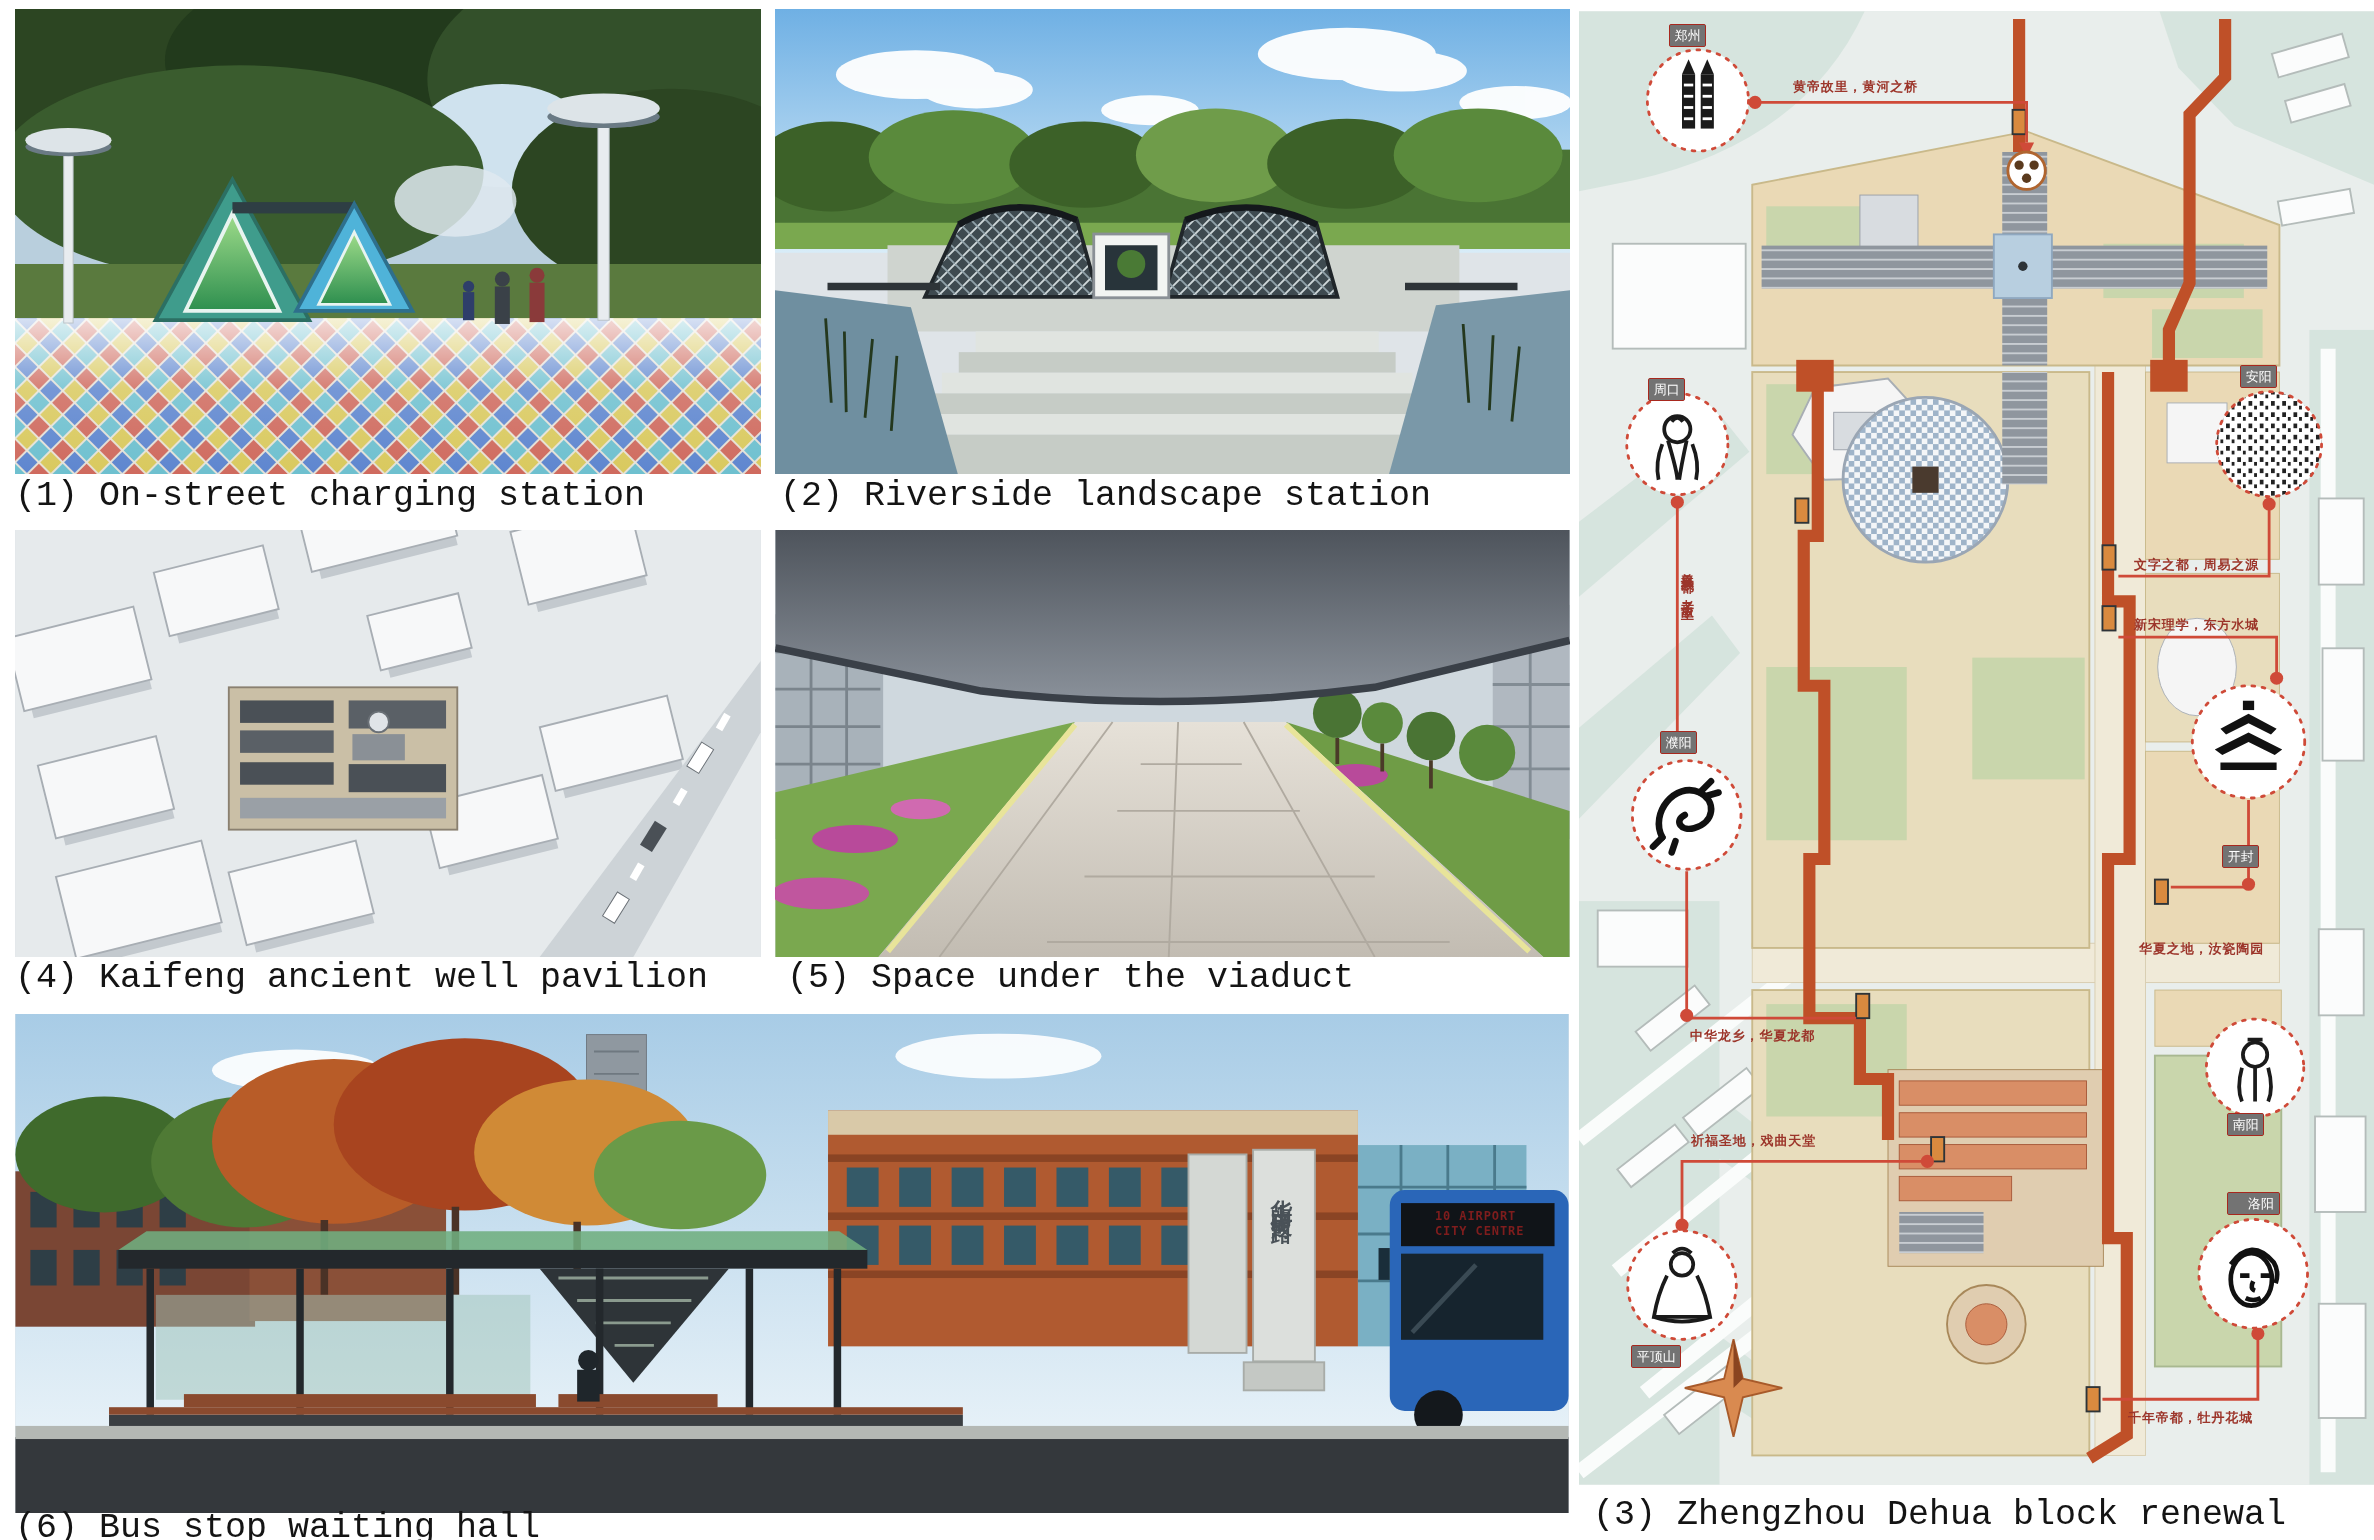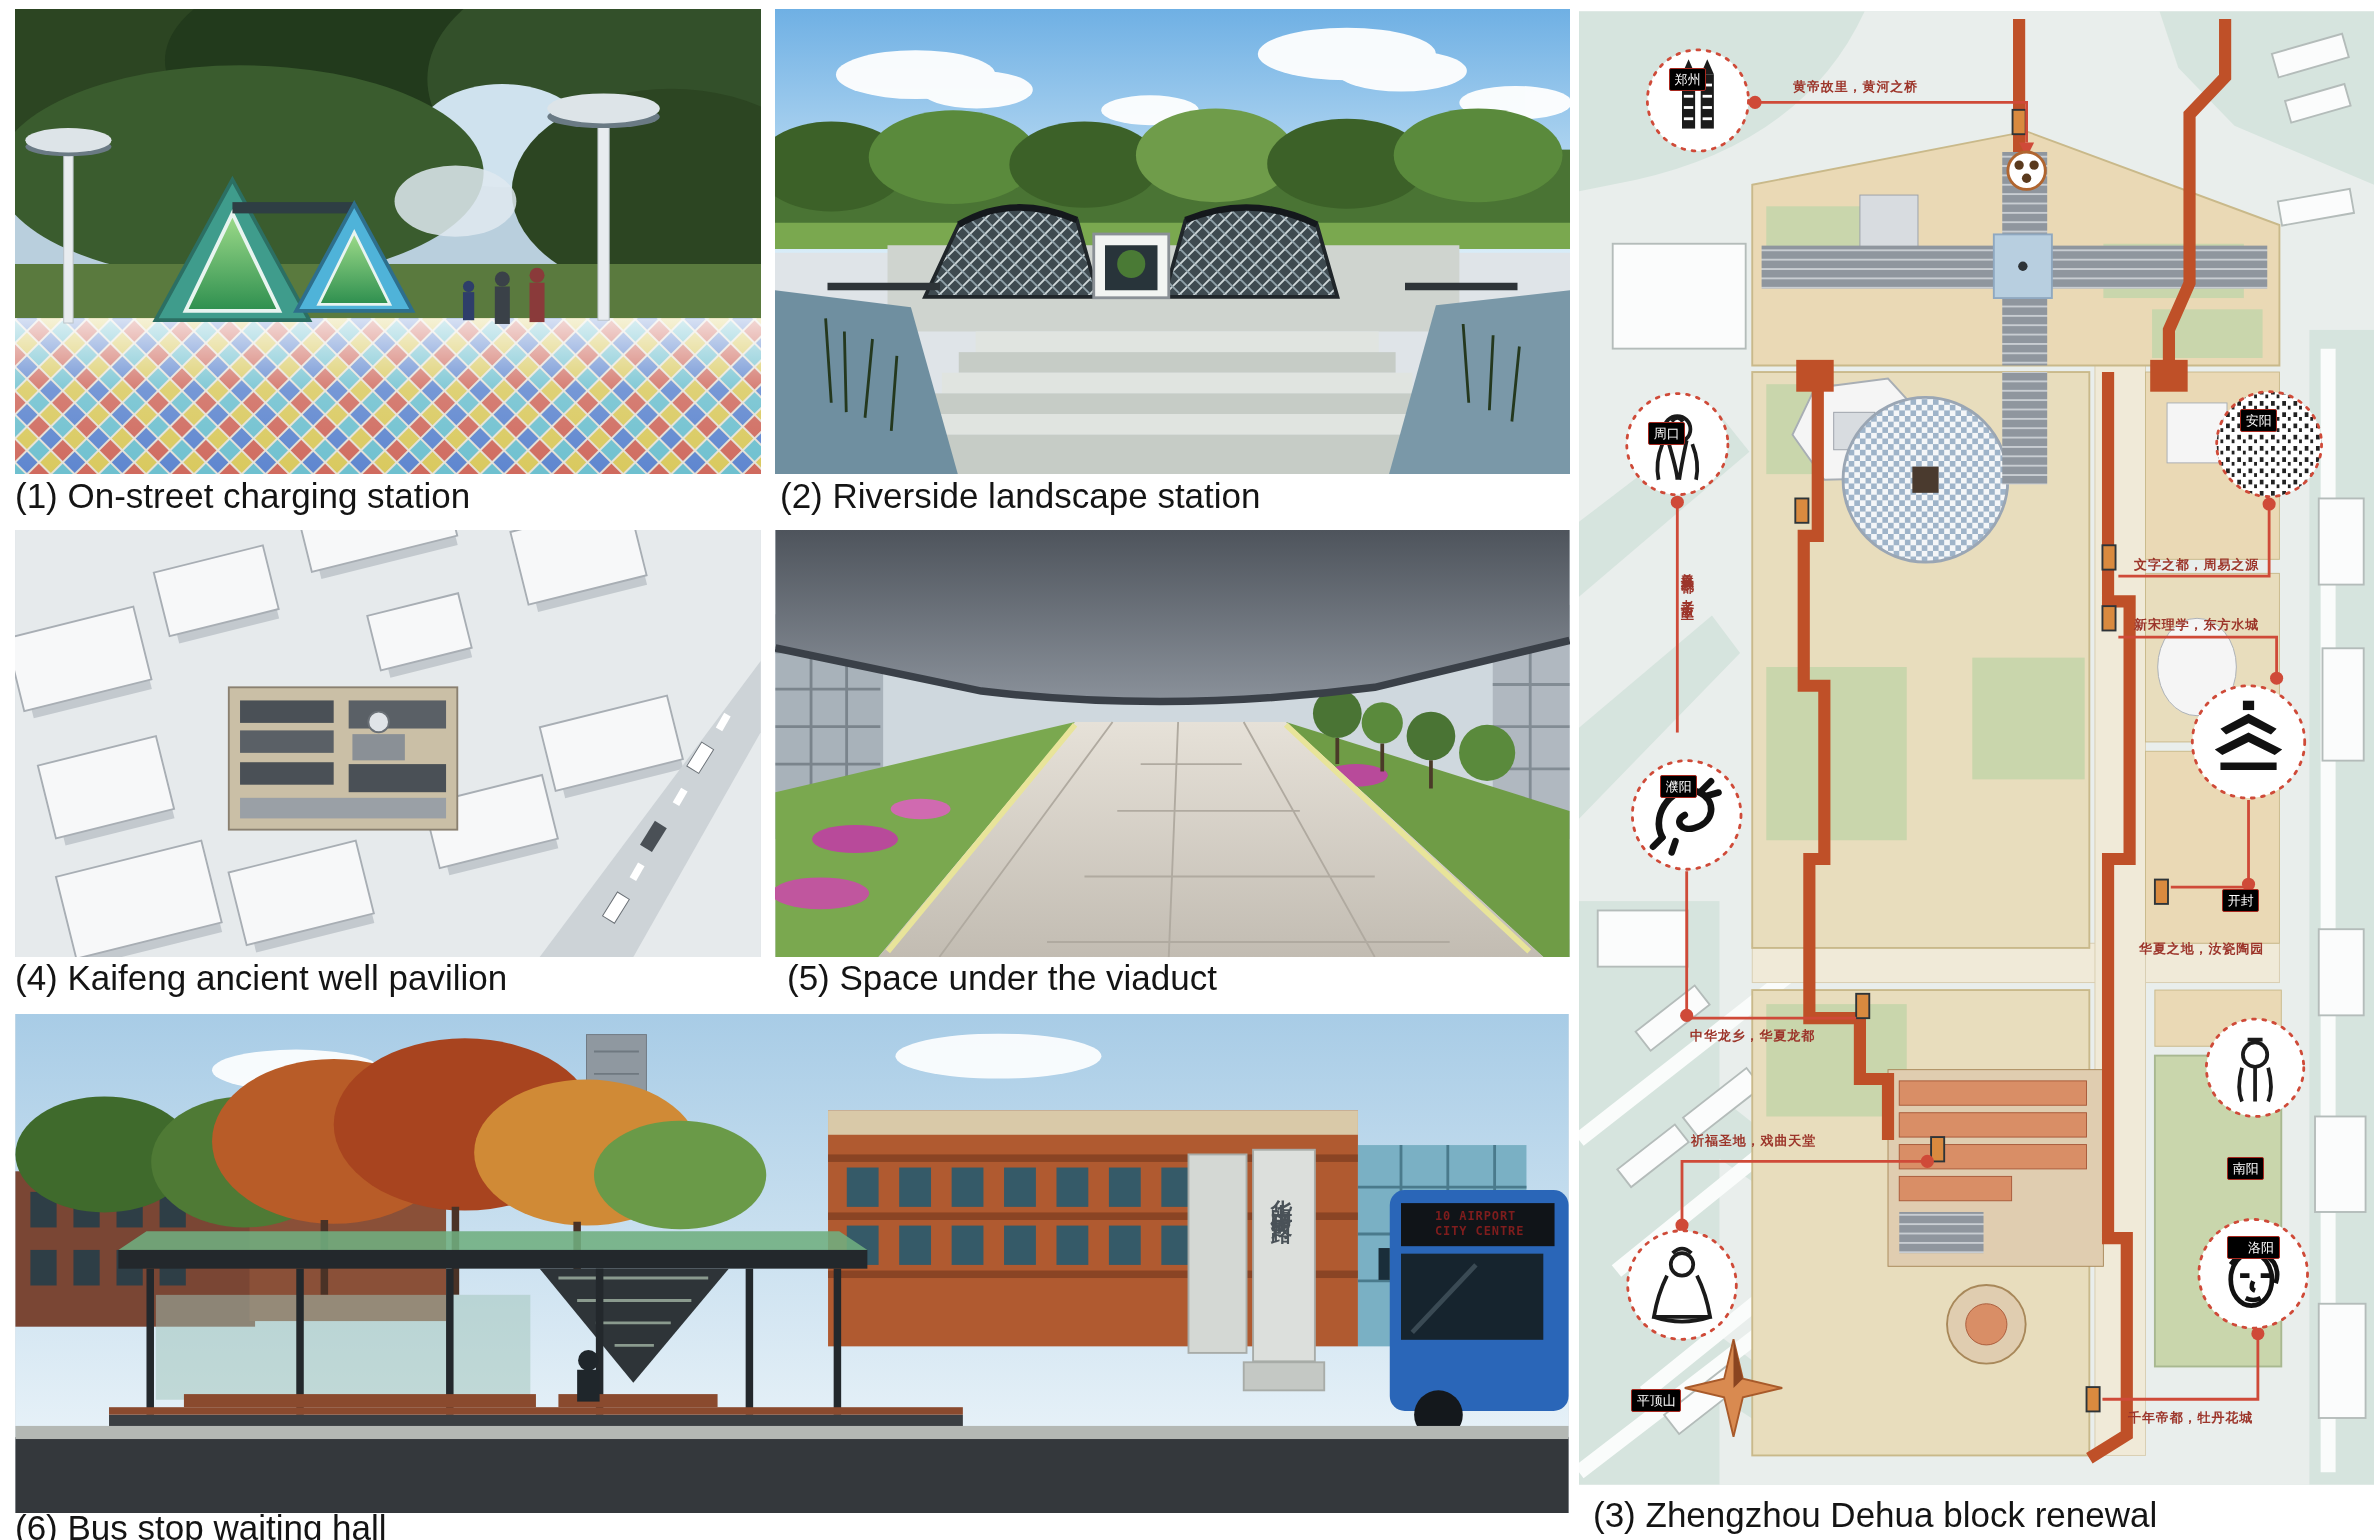--- a/index.html
+++ b/index.html
@@ -1,25 +1,25 @@
 <!DOCTYPE html>
 <html style="font-size:15px"><head>
 <meta charset="utf-8">
 <style>
   html,body{margin:0;padding:0;background:#ffffff;}
   .figure{position:relative;width:2374px;height:1540px;background:#ffffff;
           font-family:"Liberation Sans", sans-serif;overflow:hidden;}
   .panel{position:absolute;overflow:hidden;background:#dfe4e8;}
   .panel svg{display:block;width:100%;height:100%;}
   .caption{position:absolute;font-size:35px;color:#141414;white-space:nowrap;
-           font-family:Liberation Sans, sans-serif;}
+           font-family:Liberation Mono, monospace;}
   
   .map-overlay{position:absolute;left:1579px;top:11.2px;width:795px;height:1474px;pointer-events:none;}
-  .city-label{position:absolute;background:#000000;border:1.9px solid #a8281e;color:#ffffff;
-              font-size:13px;line-height:1;padding:3.7px 4.7px;border-radius:1.9px;white-space:nowrap;margin-top:44px;}
+  .city-label{position:absolute;background:#737373;border:1.9px solid #a8281e;color:#ffffff;
+              font-size:13px;line-height:1;padding:3.7px 4.7px;border-radius:1.9px;white-space:nowrap;}
   .slogan{position:absolute;color:#9c352a;font-size:13px;font-weight:bold;white-space:nowrap;letter-spacing:0.9px;}
   .slogan.vertical{writing-mode:vertical-rl;letter-spacing:2.8px;height:159px;}
   .road-sign-text{position:absolute;left:1267px;top:1182px;height:159px;writing-mode:vertical-rl;
                   font-size:21.5px;color:#4a5258;letter-spacing:4.7px;font-weight:bold;}
   .bus-led{position:absolute;left:1435px;top:1209px;width:141px;color:#7f1d1d;
            font-size:12px;font-weight:bold;line-height:1.25;letter-spacing:0.9px;
            font-family:"DejaVu Sans Mono", monospace;}
 </style>
 </head>
 <body>

